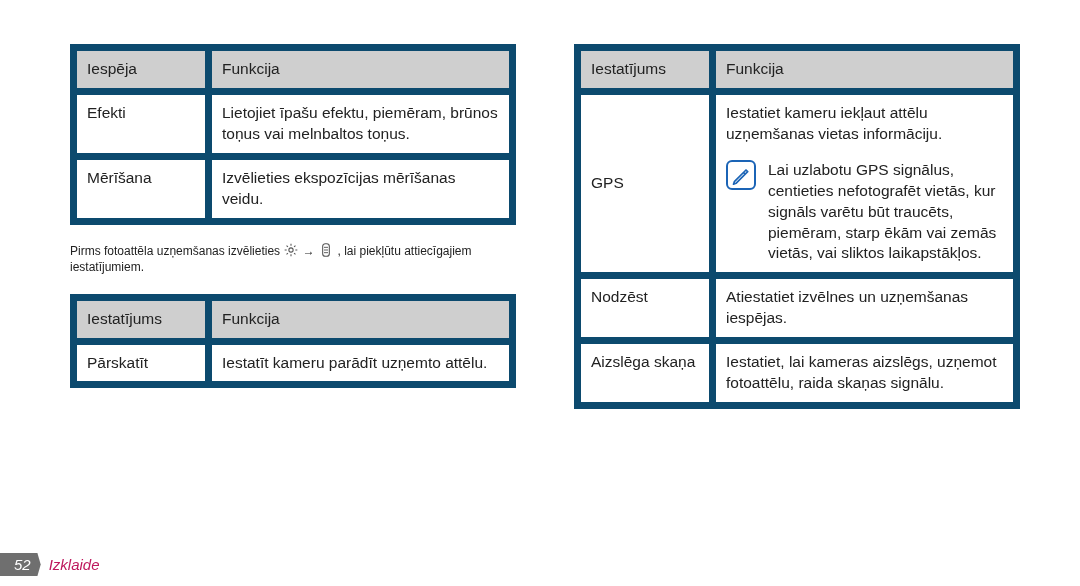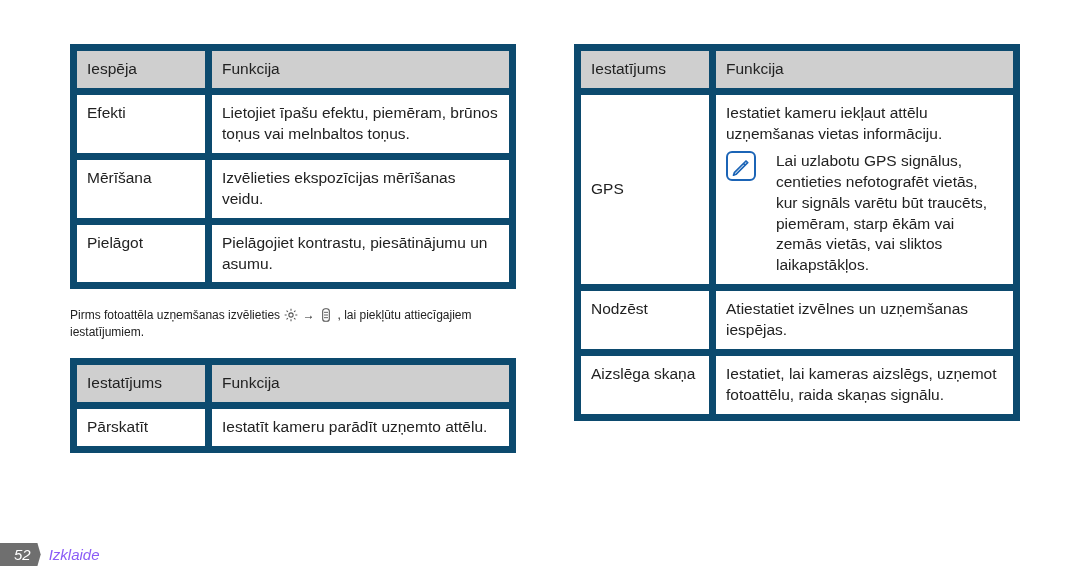--- a/index.html
+++ b/index.html
@@ -37,40 +37,40 @@
   .para {
     font-size: 12px;
     line-height: 1.35;
     margin: 18px 0 18px 0;
   }
   .inline-icon {
     display: inline-block; vertical-align: middle;
     width: 16px; height: 16px; position: relative; top: -1px;
   }
   .gear-svg, .sliders-svg { stroke:#555; fill:none; }
-  .note-row { display:flex; gap:20px; margin-top:6px; }
+  .note-row { display:flex; gap:12px; margin-top:15px; }
   .note-icon {
     flex: 0 0 30px; height: 30px;
     border: 2px solid #1b64b6; border-radius: 6px;
     display:flex; align-items:center; justify-content:center;
   }
   .note-icon svg { display:block; }
   .footer {
     position: absolute;
-    left: 0; bottom: 20px;
+    left: 0; bottom: 10px;
     display:flex; align-items:center;
   }
   .page-number-box {
     background:#6f6f6f; color:#fff;
     font-size:15px; font-style:italic;
     padding: 3px 10px 3px 14px;
     clip-path: polygon(0 0, 92% 0, 100% 50%, 92% 100%, 0 100%);
     margin-right:8px;
   }
-  .section-label { font-style: italic; color:#8b5cf6; font-size:15px; }
+  .section-label { font-style: italic; color:#be185d; font-size:15px; }
 </style>
 </head>
 <body>
 
 <div class="page">
   <div class="cols">
 
     <div class="col">
 
       <table>
@@ -79,24 +79,20 @@
           <th class="col1">Iespēja</th>
           <th>Funkcija</th>
         </tr>
         <tr>
           <td class="col1">Efekti</td>
           <td>Lietojiet īpašu efektu, piemēram, brūnos toņus vai melnbaltos toņus.</td>
         </tr>
         <tr>
           <td class="col1">Mērīšana</td>
           <td>Izvēlieties ekspozīcijas mērīšanas veidu.</td>
-        </tr>
-        <tr>
-          <td class="col1">Pielāgot</td>
-          <td>Pielāgojiet kontrastu, piesātinājumu un asumu.</td>
         </tr>
       </tbody>
         </table>
 
       <p class="para">
         <span>Pirms fotoattēla uzņemšanas izvēlieties </span>
         <span class="inline-icon">
           <svg viewBox="0 0 24 24" width="16" height="16" class="gear-svg">
             <circle cx="12" cy="12" r="3.2" stroke-width="1.6"></circle>
             <path stroke-width="1.6" d="M12 2.5v3M12 18.5v3M21.5 12h-3M5.5 12h-3M18.7 5.3l-2.1 2.1M7.4 16.6l-2.1 2.1M18.7 18.7l-2.1-2.1M7.4 7.4 5.3 5.3"></path>

